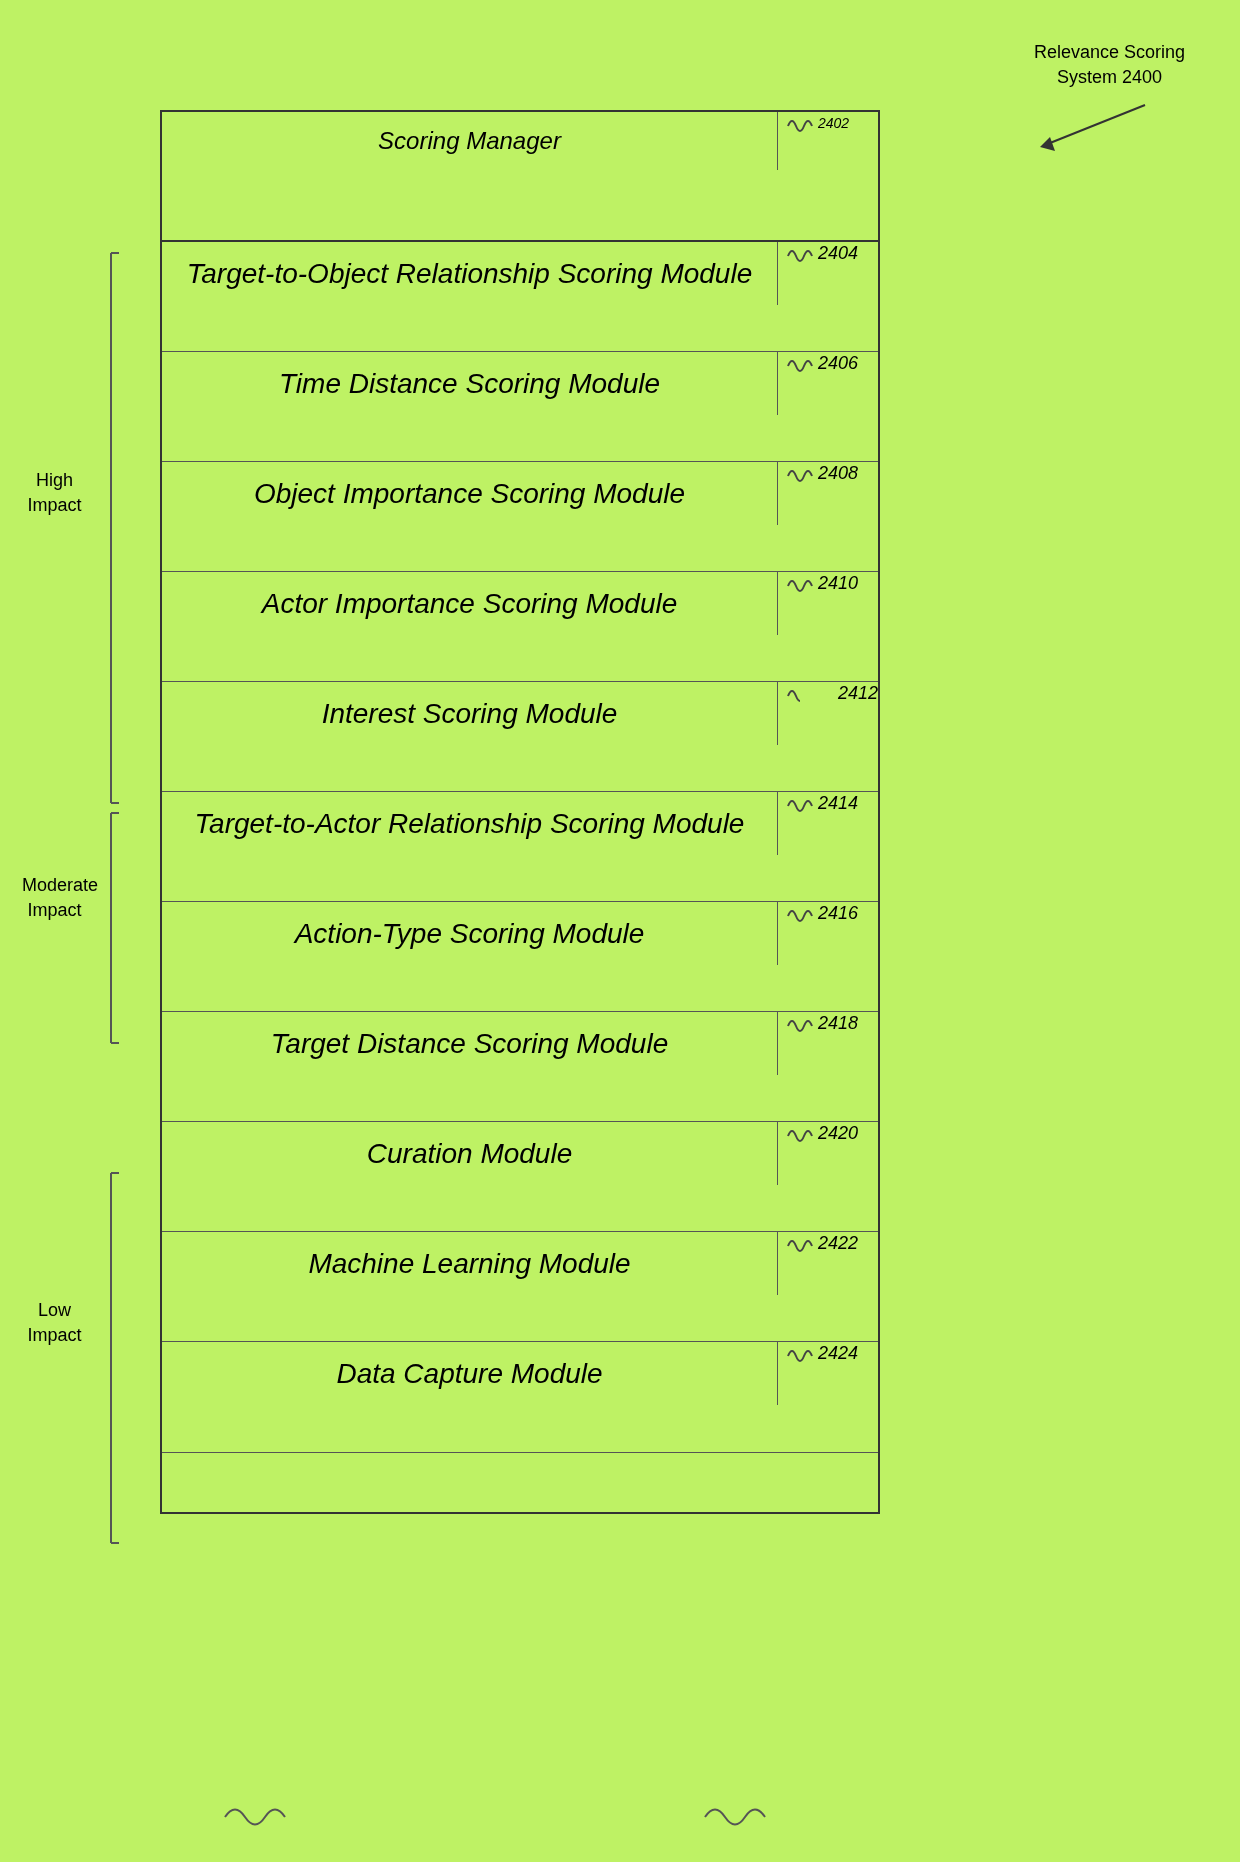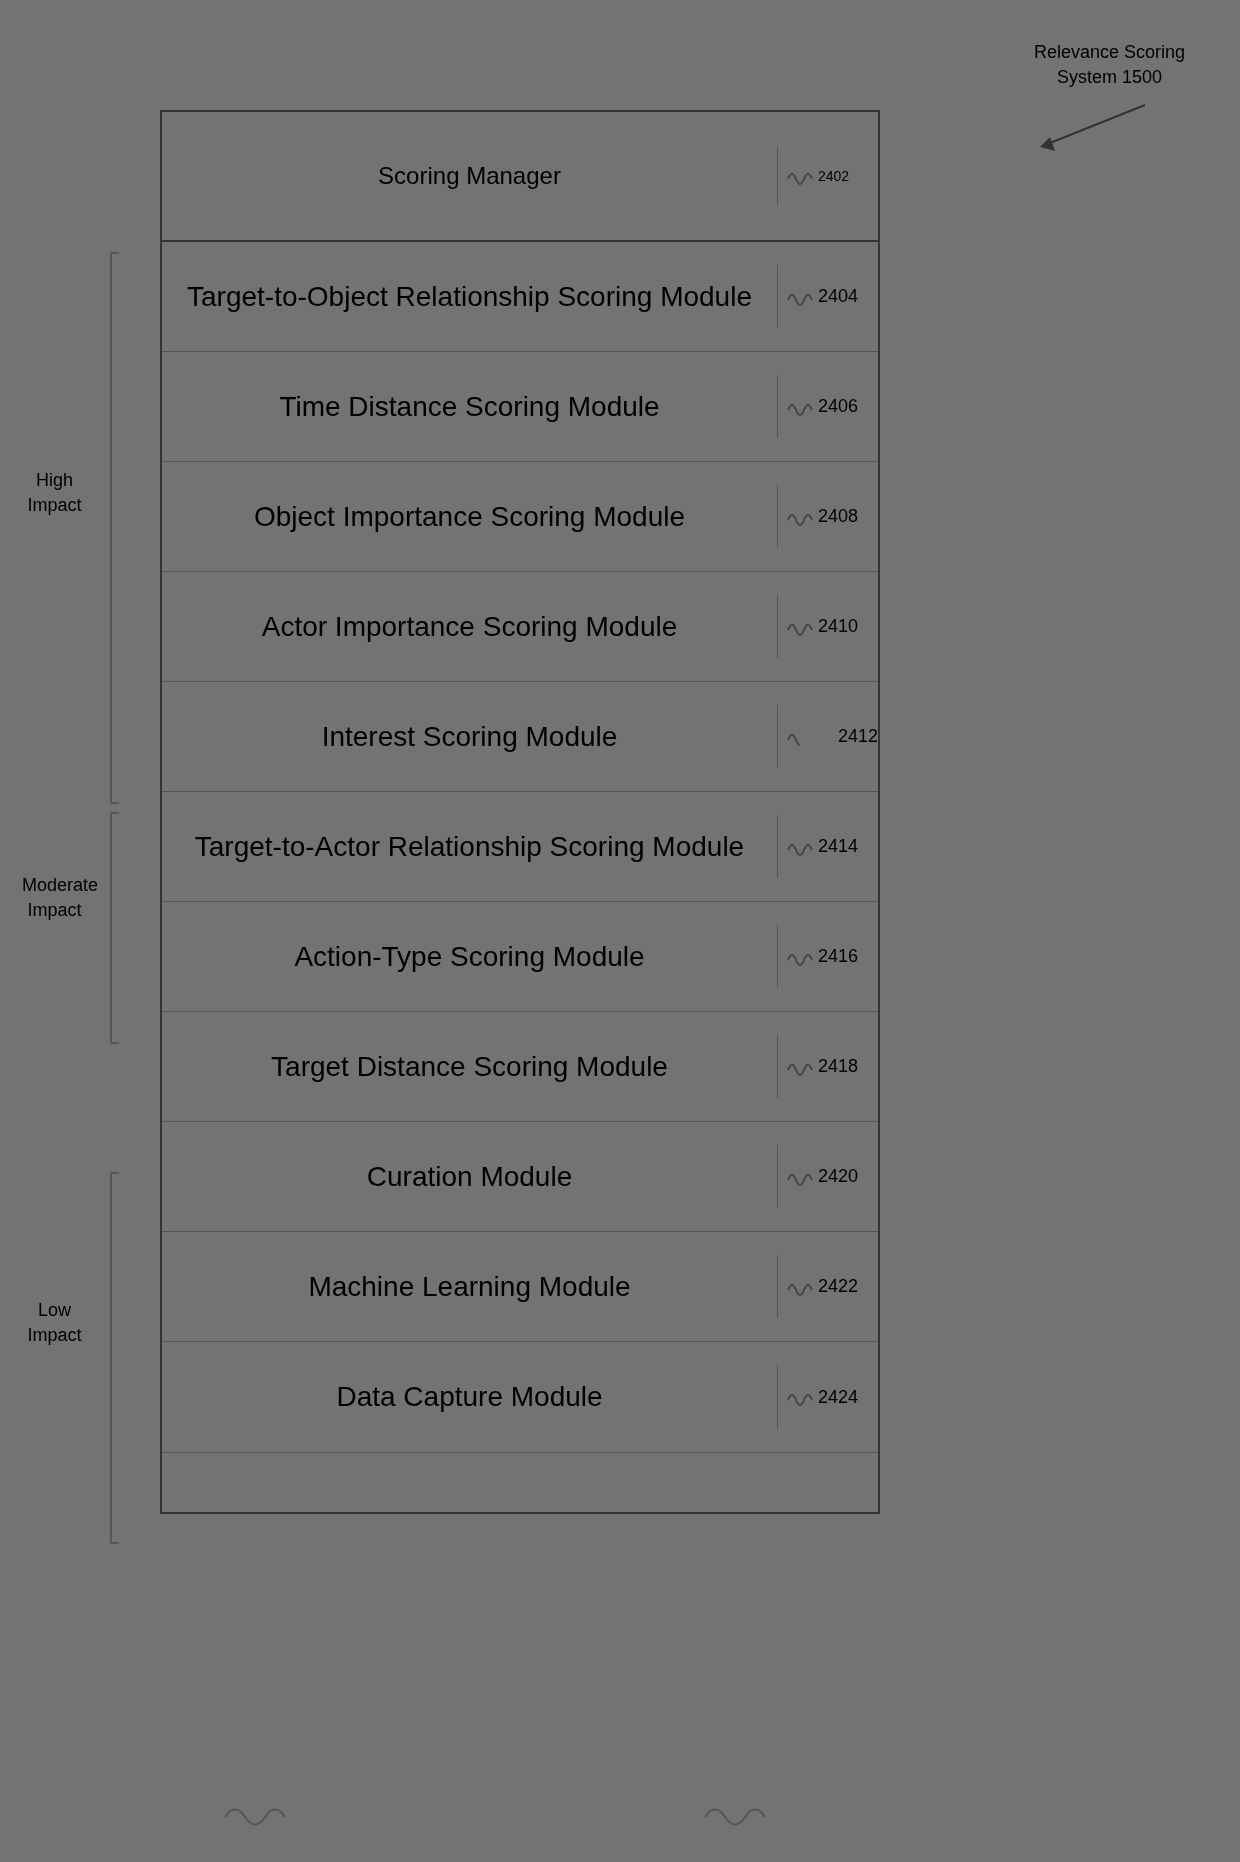--- a/index.html
+++ b/index.html
@@ -9,43 +9,44 @@
       width: 1240px;
       min-height: 1862px;
       position: relative;
       overflow: hidden;
     }
 
     .page-container {
       position: relative;
       width: 1240px;
       min-height: 1862px;
-      background: #737373;
+      background: #bef264;
     }
 
     
     .diagram-wrapper {
       position: absolute;
       top: 110px;
       left: 160px;
       width: 720px;
     }
 
     
     .outer-box {
       border: 2px solid #333;
       width: 100%;
     }
 
     
     .module-row {
       display: flex;
-      align-items: center;
+      align-items: flex-start;
       border-bottom: 1px solid #555;
       min-height: 110px;
+      font-style: italic;
     }
     .module-row:last-child {
       border-bottom: none;
     }
 
     
     .module-row.header-row {
       min-height: 130px;
       border-bottom: 2px solid #333;
     }
@@ -84,21 +85,21 @@
     }
   </style>
 </head>
 <body>
 
 <div class="page-container">
 
   <div style="position:absolute; top:40px; right:55px; text-align:center;">
     <div style="font-size:18px; line-height:1.4;">
       <span>Relevance Scoring</span><br>
-      <span>System 1500</span>
+      <span>System 2400</span>
     </div>
   </div>
 
   <svg style="position:absolute; top:95px; right:55px;" width="200" height="60">
     <line x1="160" y1="10" x2="60" y2="50" stroke="#333" stroke-width="2"></line>
     <polygon points="55,52 65,42 70,56" fill="#333"></polygon>
   </svg>
 
   <div class="diagram-wrapper">
     <div class="outer-box">

